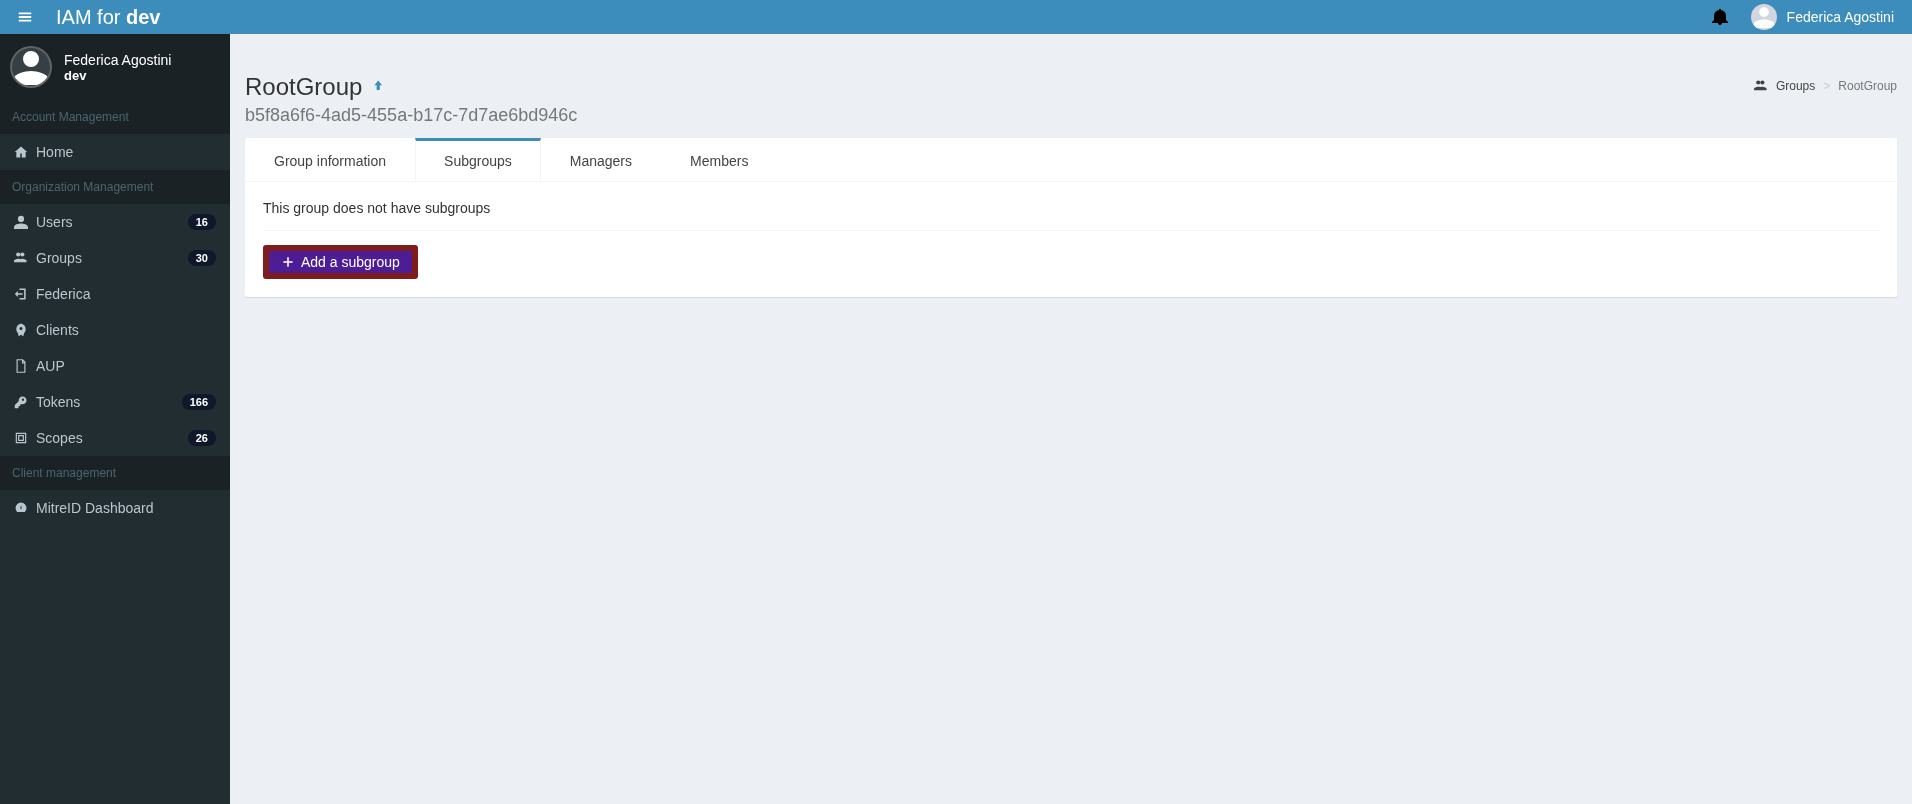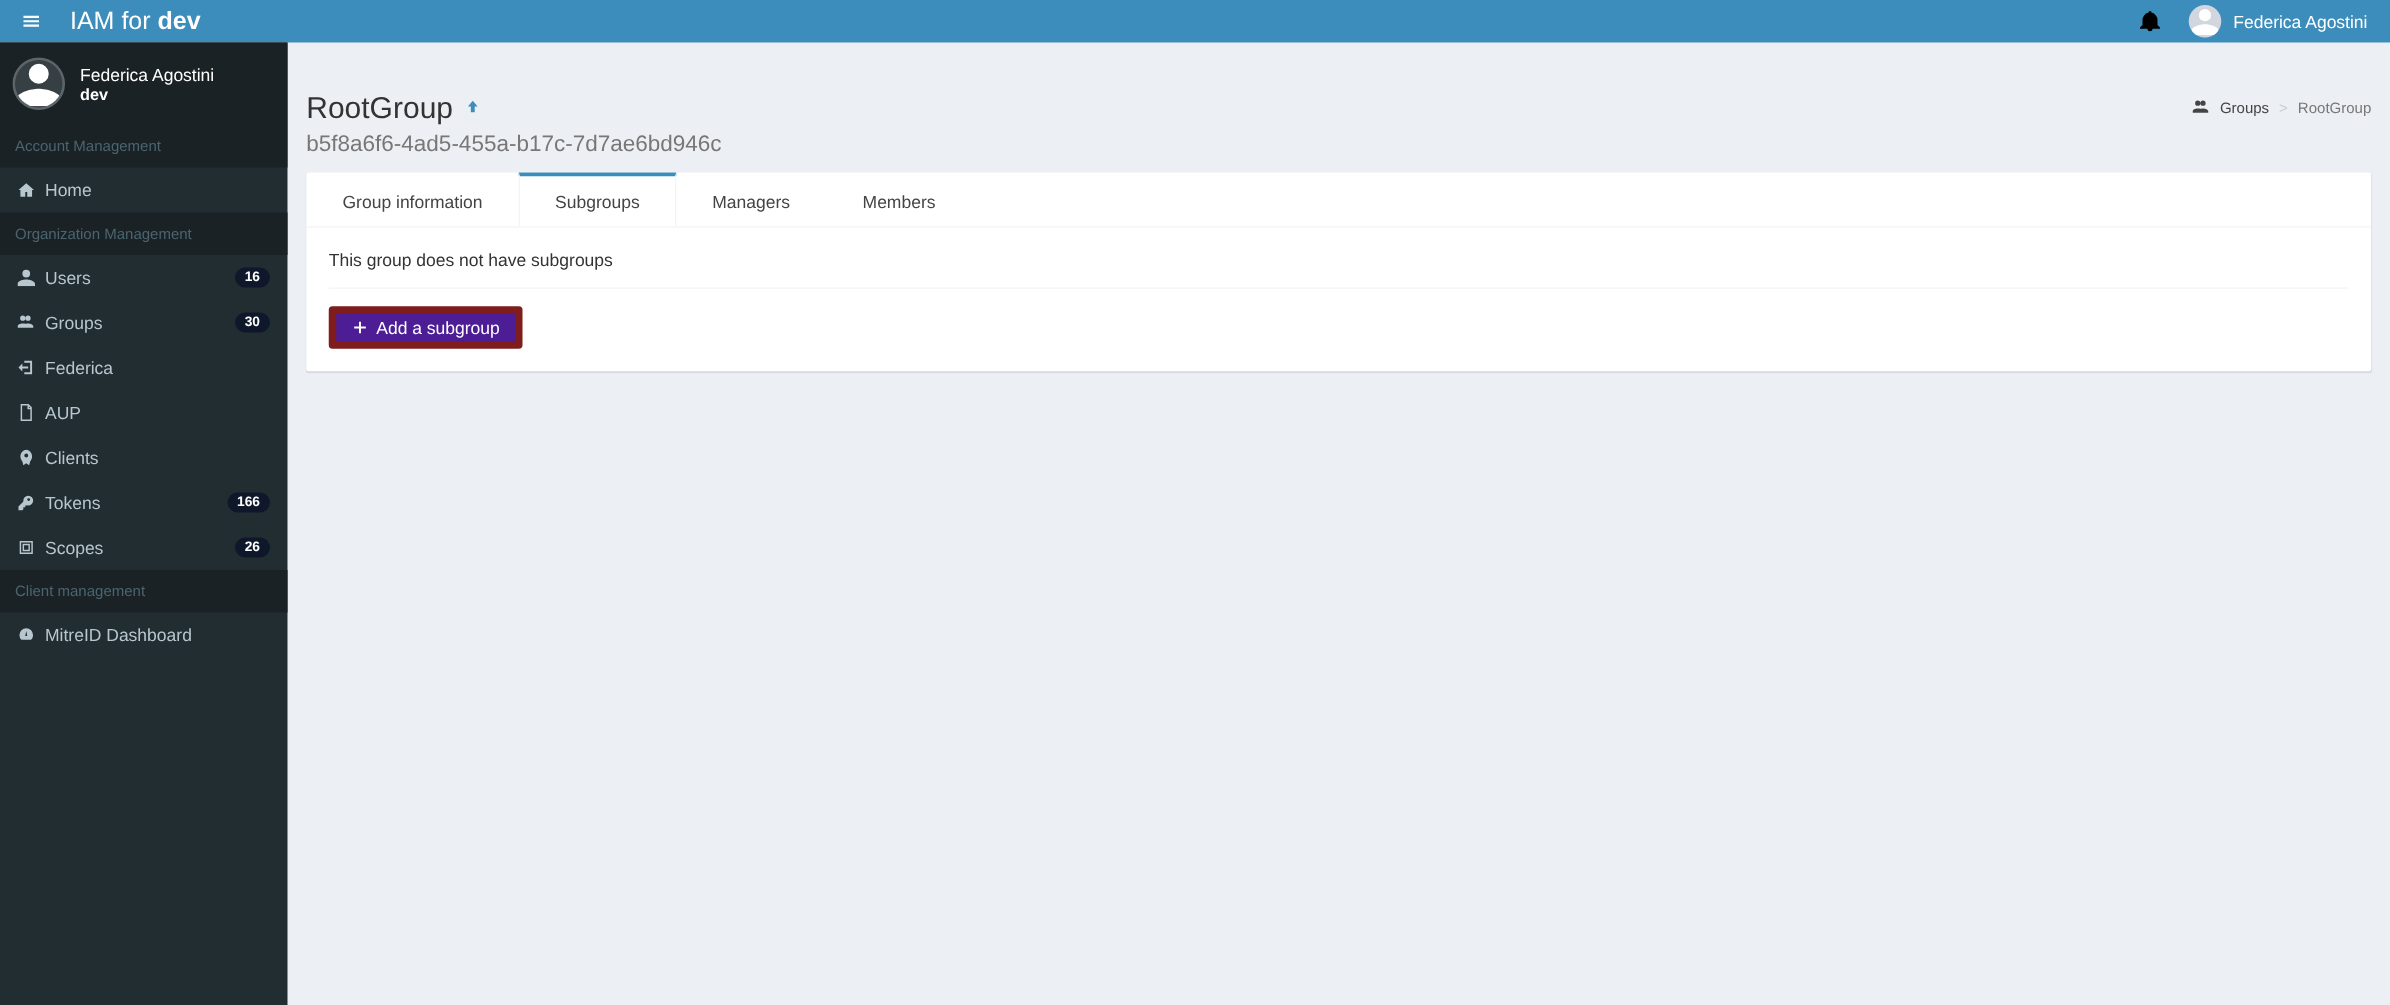--- a/index.html
+++ b/index.html
@@ -188,33 +188,33 @@
       <li>
         <span class="icon">
             <svg class="i14" viewBox="0 0 18 18">
               <use href="#ico-signin"></use>
             </svg>
           </span>
         <span class="label">Federica</span>
       </li>
       <li>
         <span class="icon">
+            <svg class="i14" viewBox="0 0 18 18">
+              <use href="#ico-rocket"></use>
+            </svg>
+          </span>
+        <span class="label">Clients</span>
+      </li>
+      <li>
+        <span class="icon">
             <svg class="i14" viewBox="0 0 18 18" style="stroke:#b8c7ce">
               <use href="#ico-doc"></use>
             </svg>
           </span>
         <span class="label">AUP</span>
-      </li>
-      <li>
-        <span class="icon">
-            <svg class="i14" viewBox="0 0 18 18">
-              <use href="#ico-rocket"></use>
-            </svg>
-          </span>
-        <span class="label">Clients</span>
       </li>
       <li>
         <span class="icon">
             <svg class="i14" viewBox="0 0 18 18">
               <use href="#ico-key"></use>
             </svg>
           </span>
         <span class="label">Tokens</span>
         <span class="badge">166</span>
       </li>

